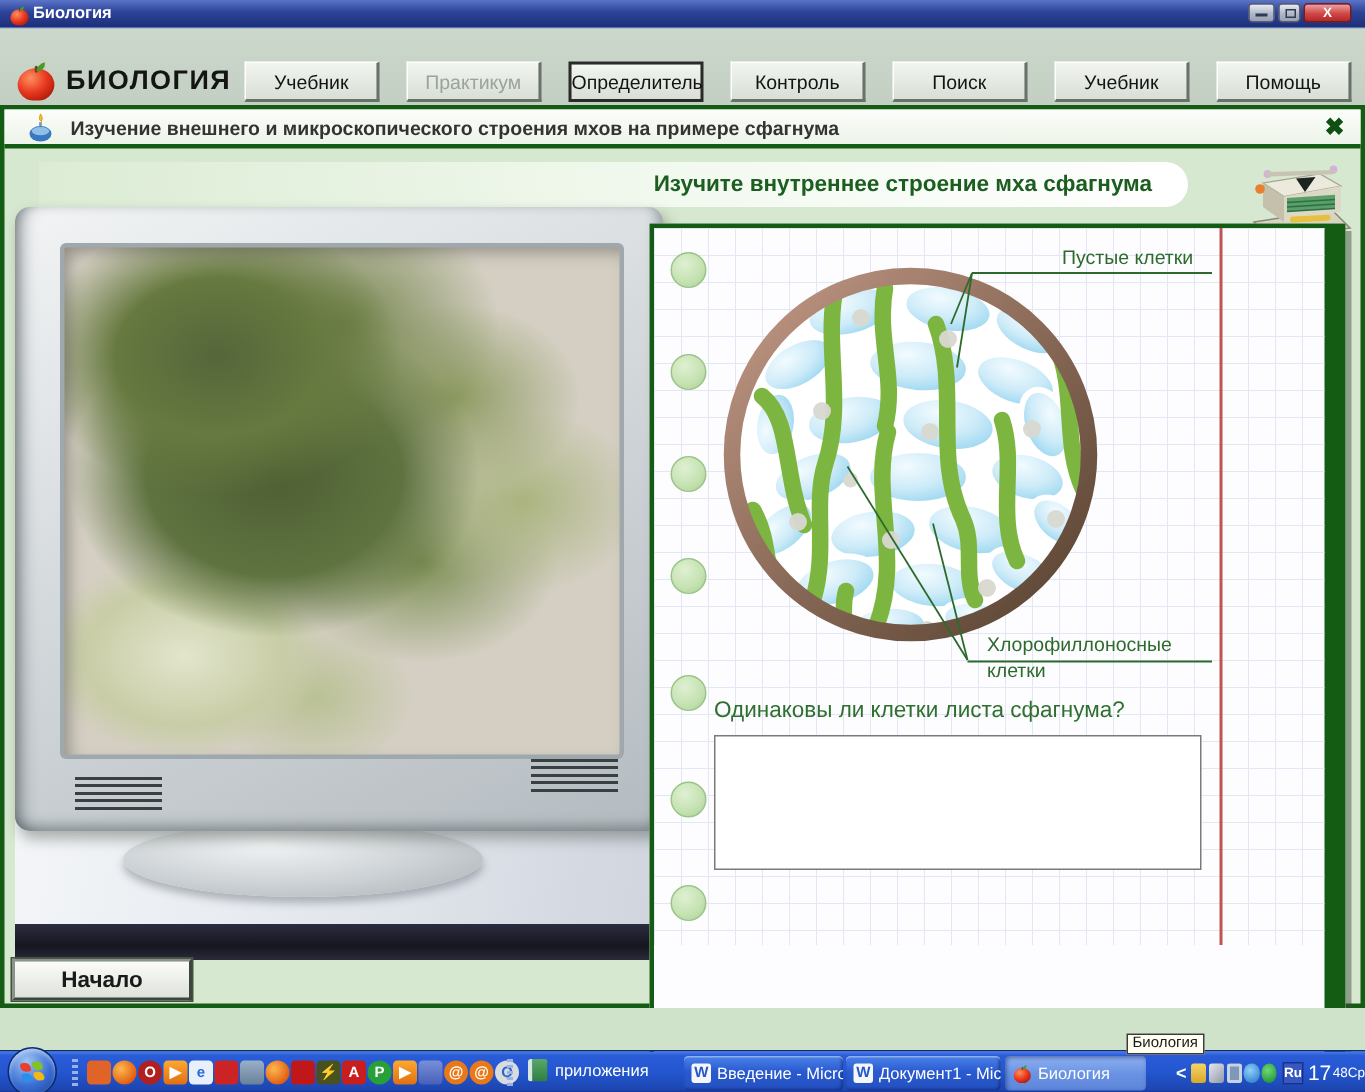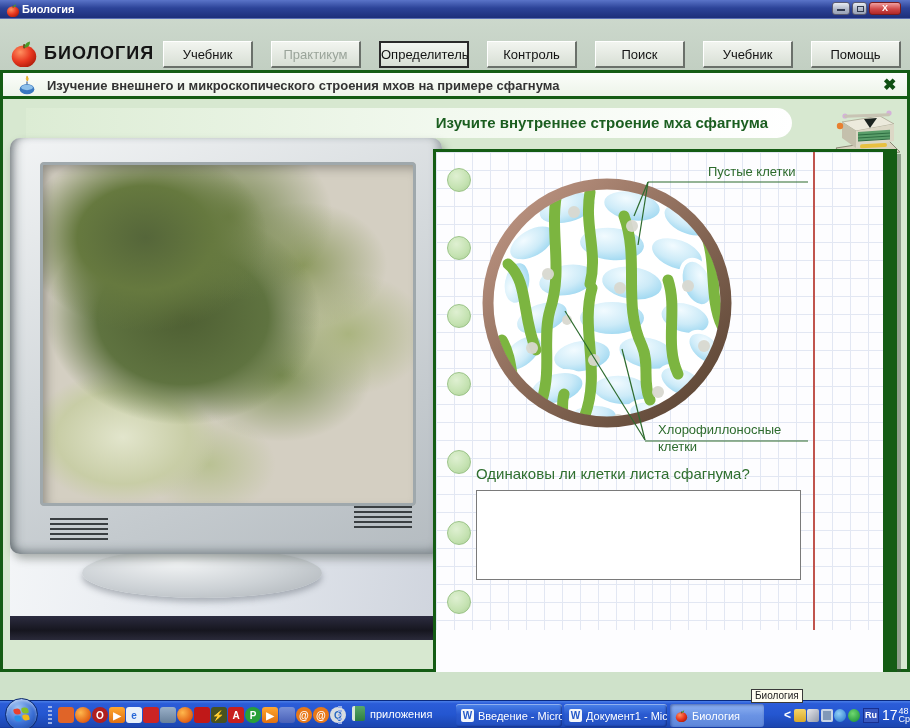--- a/index.html
+++ b/index.html
@@ -134,21 +134,21 @@
   #tray-chevron { color:#fff; font-size:12px; font-weight:bold; margin:0 3px 0 2px; cursor:pointer; }
   .tray-ico { width:13px; height:13px; margin-right:1.5px; border-radius:2px; cursor:pointer; }
   .t1{background:linear-gradient(#f4d468,#d8a828);} .t2{background:linear-gradient(135deg,#e8e8ec,#9098a8);}
   .t3{background:#8098b8; box-shadow:inset 0 0 0 2px #c8d4e4;}
   .t4{background:radial-gradient(circle at 40% 35%,#90d0f8,#2070c8); border-radius:50%;}
   .t5{background:radial-gradient(circle at 40% 35%,#70d870,#108830); border-radius:50%;}
   #lang-ind { width:17px; height:15px; background:#3858c0; border:1px solid #183090; color:#fff; font-size:9px; font-weight:bold;
     display:flex; align-items:center; justify-content:center; margin:0 3px 0 2px; cursor:pointer; }
   #clock { display:flex; align-items:center; color:#fff; cursor:default; }
   #clock .hour { font-size:14px; }
-  #clock .mcol { display:flex; flex-direction:column; line-height:8px; margin-left:1px; }
+  #clock .mcol { display:flex; flex-direction:row; line-height:8px; margin-left:1px; }
   #clock .mcol span { font-size:9px; }
   #tooltip { left:751px; top:689px; background:#fffef0; border:1px solid #3a3a3a; font-size:10px; color:#1a1a1a; padding:0 3px; line-height:12px; z-index:40; }
 </style>
 </head>
 <body>
 
 <svg width="0" height="0" style="position:absolute">
   <defs>
     <radialGradient id="apG" cx="35%" cy="30%" r="80%">
       <stop offset="0" stop-color="#ff9060"></stop>
@@ -334,20 +334,21 @@
     </svg>
 
     <span id="lbl-empty" class="cell-label">Пустые клетки</span>
     <span id="lbl-chl-1" class="cell-label">Хлорофиллоносные</span>
     <span id="lbl-chl-2" class="cell-label">клетки</span>
 
     <div id="question">Одинаковы ли клетки листа сфагнума?</div>
     <textarea id="answer" style=""></textarea>
   </div>
 
+  <button id="start-lesson-btn" class="abs">Начало</button>
 
   <div id="desktop-strip" class="abs"></div>
 
   <div id="taskbar" class="abs">
     <div id="start-orb">
       <div id="flag">
           <i></i>
           <i></i>
           <i></i>
           <i></i>

